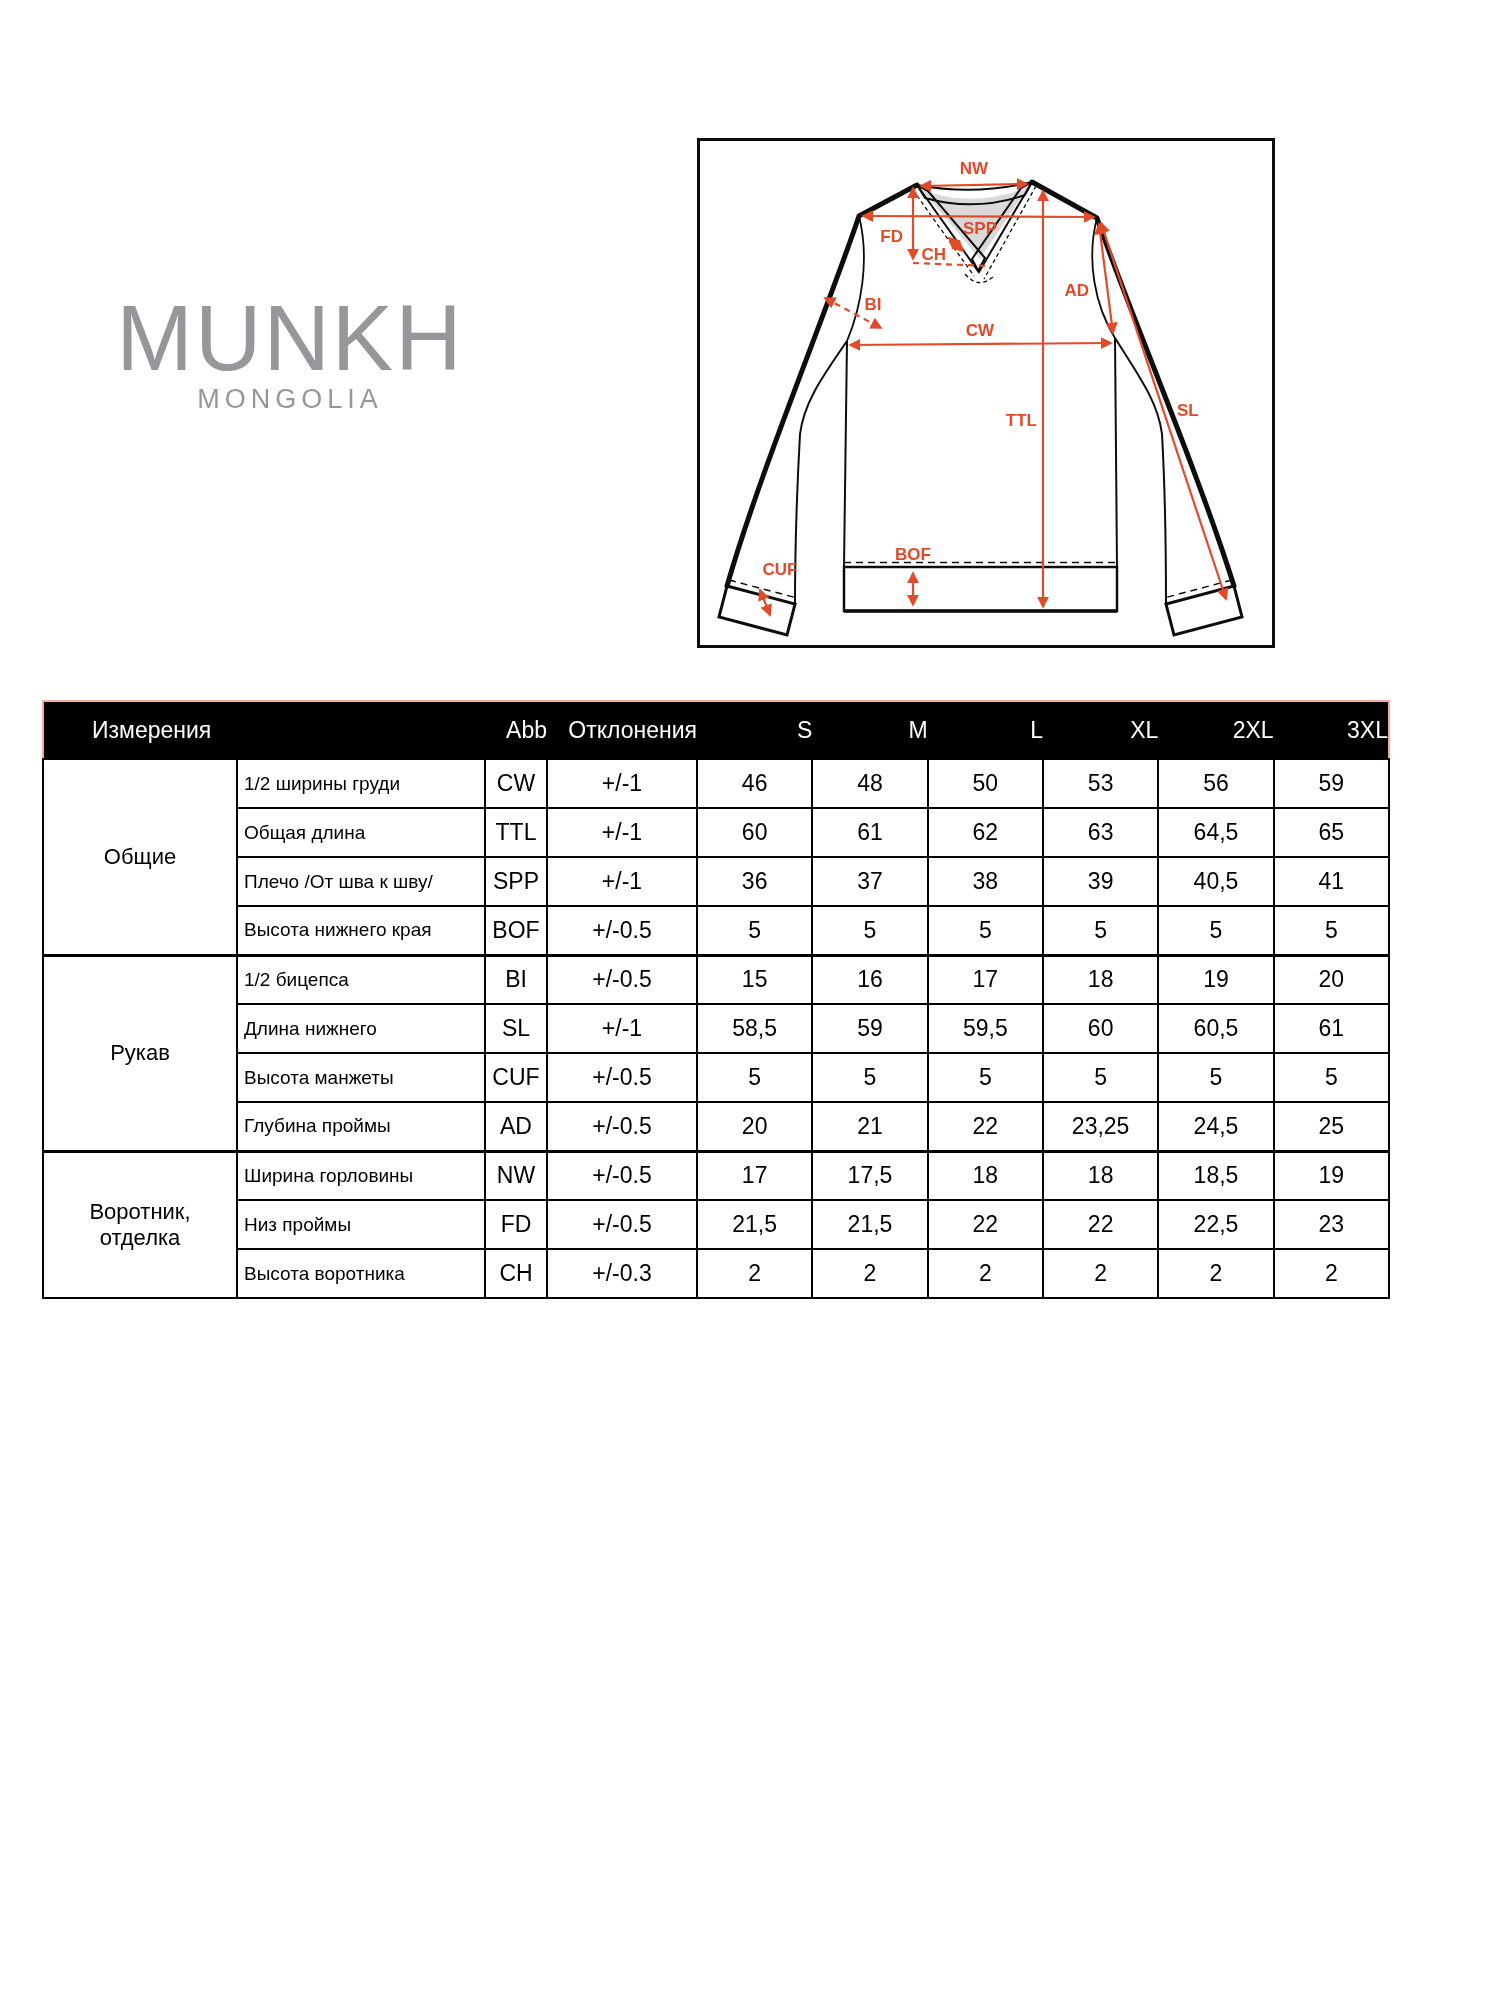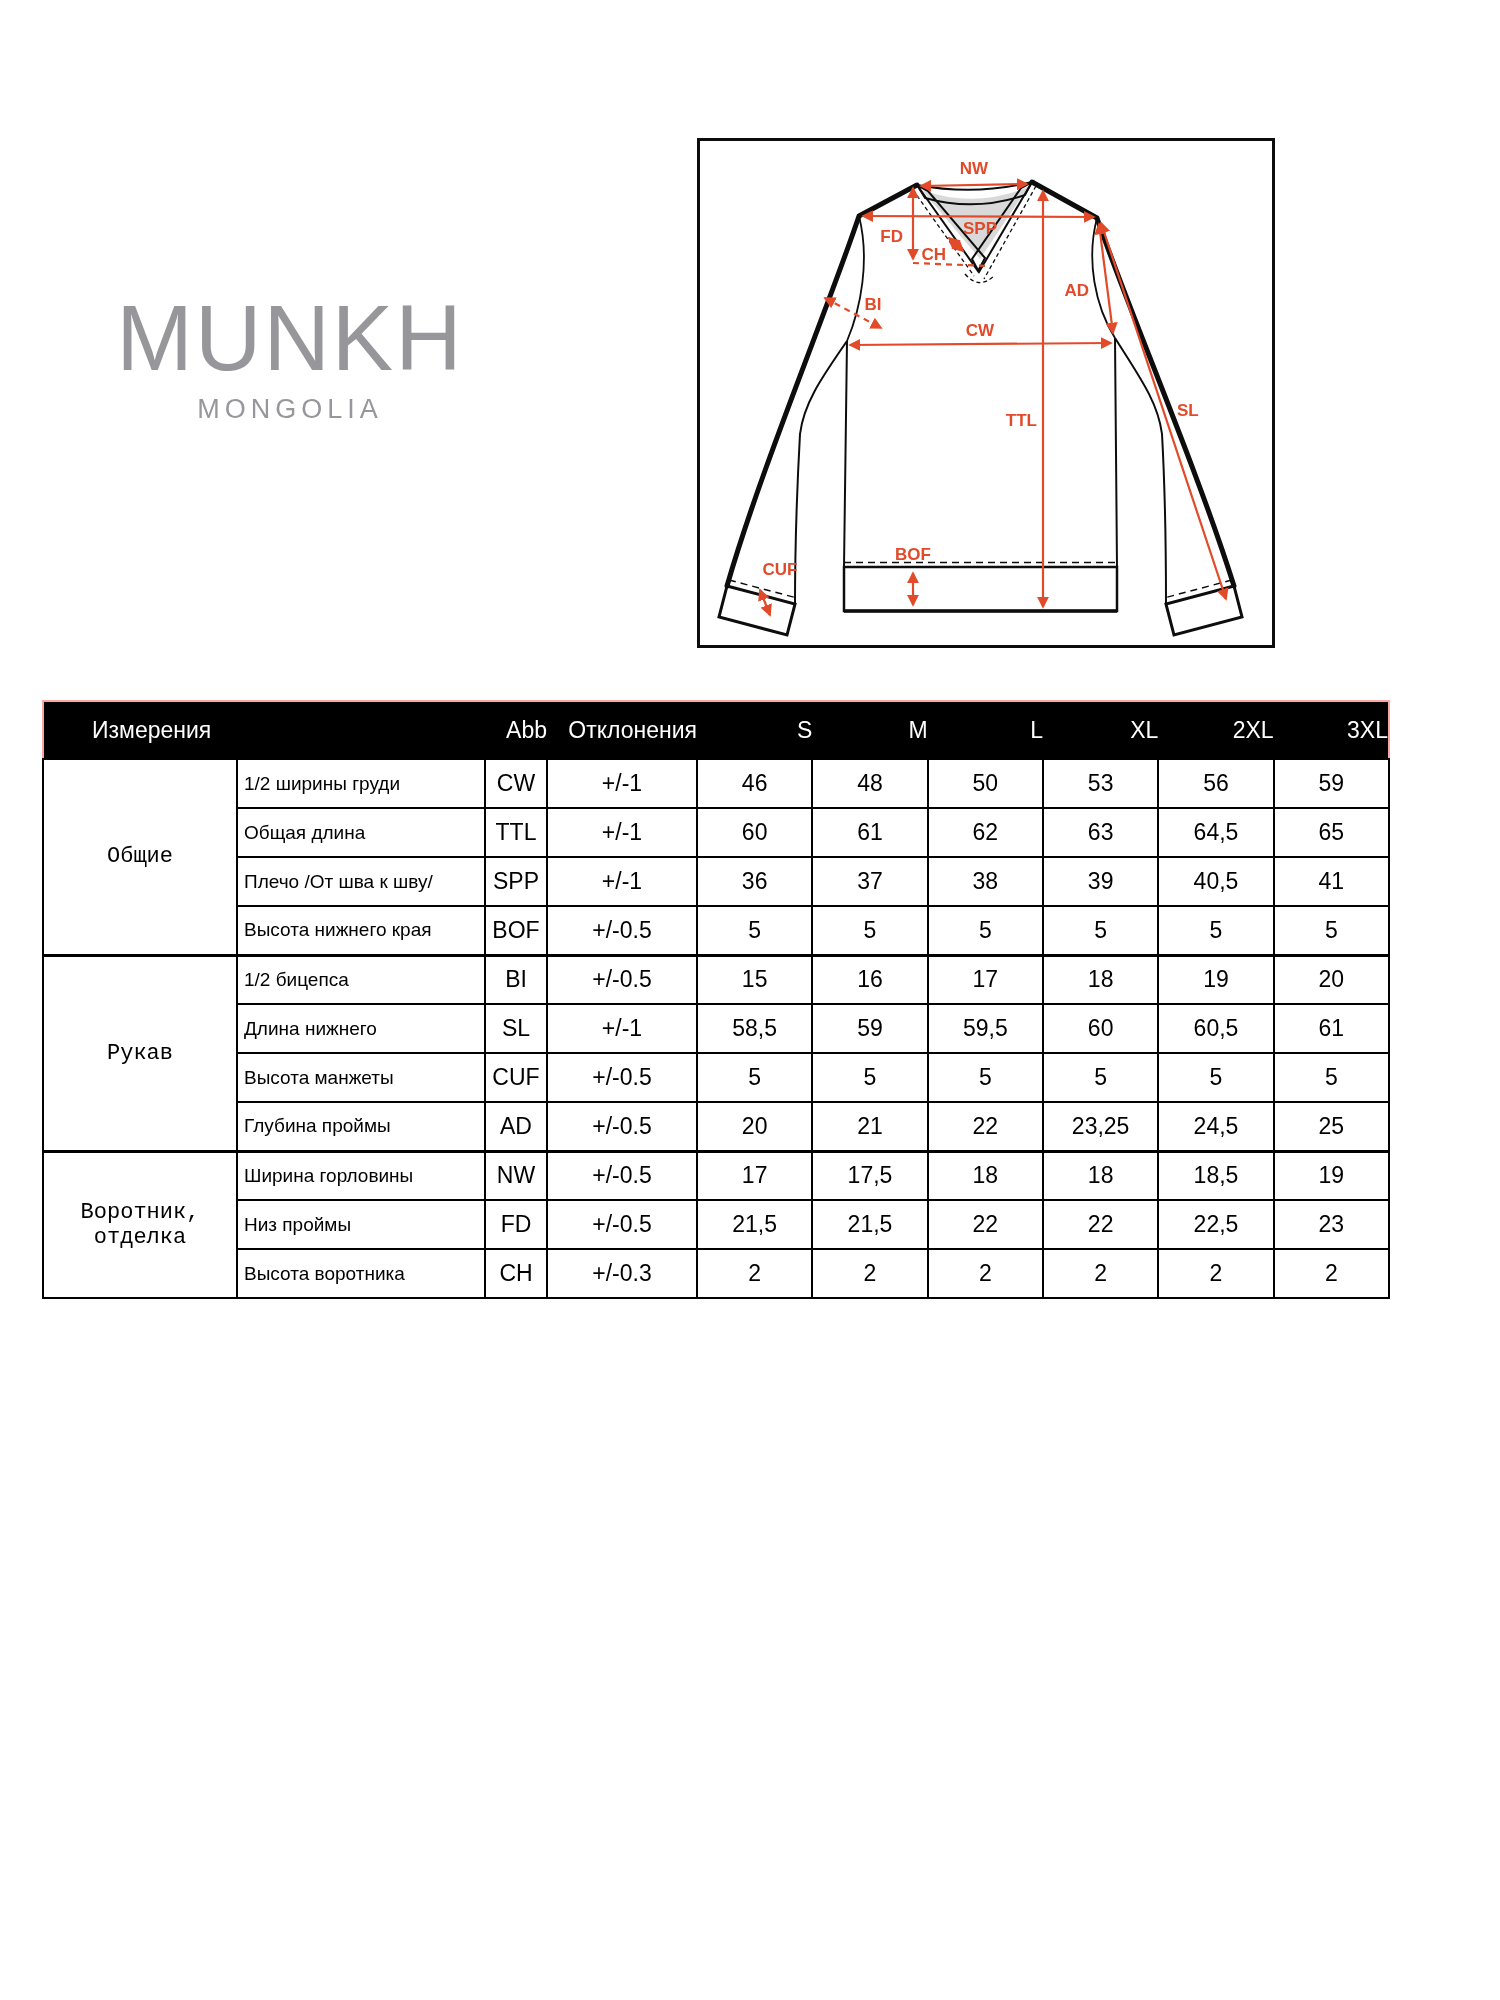--- a/index.html
+++ b/index.html
@@ -4,41 +4,41 @@
 <style>
   :root{ --arrow:#e14b2a; --logo:#97979b; --ink:#0d0d0d; }
   *{box-sizing:border-box;}
   html,body{margin:0;padding:0;}
   body{width:1500px;height:2000px;background:#fff;position:relative;
        font-family:"Liberation Sans",sans-serif;overflow:hidden;}
 
   
   .logo{position:absolute;left:70px;top:292px;width:440px;text-align:center;color:var(--logo);}
   .logo .brand{font-size:92px;line-height:1;letter-spacing:2px;font-weight:400;}
-  .logo .sub{font-size:27px;letter-spacing:5px;margin-top:10px;font-weight:400;}
+  .logo .sub{font-size:27px;letter-spacing:5px;margin-top:0;font-weight:400;}
 
   
   .diagram{position:absolute;left:697px;top:138px;width:578px;height:510px;}
   .dl{font-family:"Liberation Sans",sans-serif;font-weight:bold;font-size:17px;fill:var(--arrow);}
   .arr{stroke:var(--arrow);stroke-width:2.2;fill:none;}
   .arrd{stroke:var(--arrow);stroke-width:2.2;fill:none;stroke-dasharray:6 5;}
   .g{stroke:var(--ink);fill:none;}
   .dashK{stroke:var(--ink);stroke-width:1.3;fill:none;stroke-dasharray:4 3;}
   .dashK2{stroke:var(--ink);stroke-width:1.5;fill:none;stroke-dasharray:7 5;}
 
   
   #size-table{position:absolute;left:42px;top:700px;width:1348px;border-collapse:collapse;
               table-layout:fixed;border:2px solid #fca5a5;}
   #size-table thead th{background:#000;color:#fff;font-weight:400;font-size:23px;height:58px;
                        text-align:right;padding:0;}
   #size-table thead th.h-measure{text-align:left;padding-left:48px;}
   #size-table tbody td{border:2px solid #000;height:49px;font-size:23px;text-align:center;
                        padding:0;color:#000;background:#fff;}
   #size-table tbody td.name{text-align:left;padding:0 6px;font-size:19px;}
-  #size-table tbody td.group{font-size:22px;padding:0 10px;font-family:Liberation Mono, monospace;}
+  #size-table tbody td.group{font-size:22px;padding:0 10px;}
   #size-table tbody tr.group-start td{border-top:3.5px solid #000;}
 </style>
 </head>
 <body>
 
 <div class="logo">
   <div class="brand">MUNKH</div>
   <div class="sub">MONGOLIA</div>
 </div>
 

